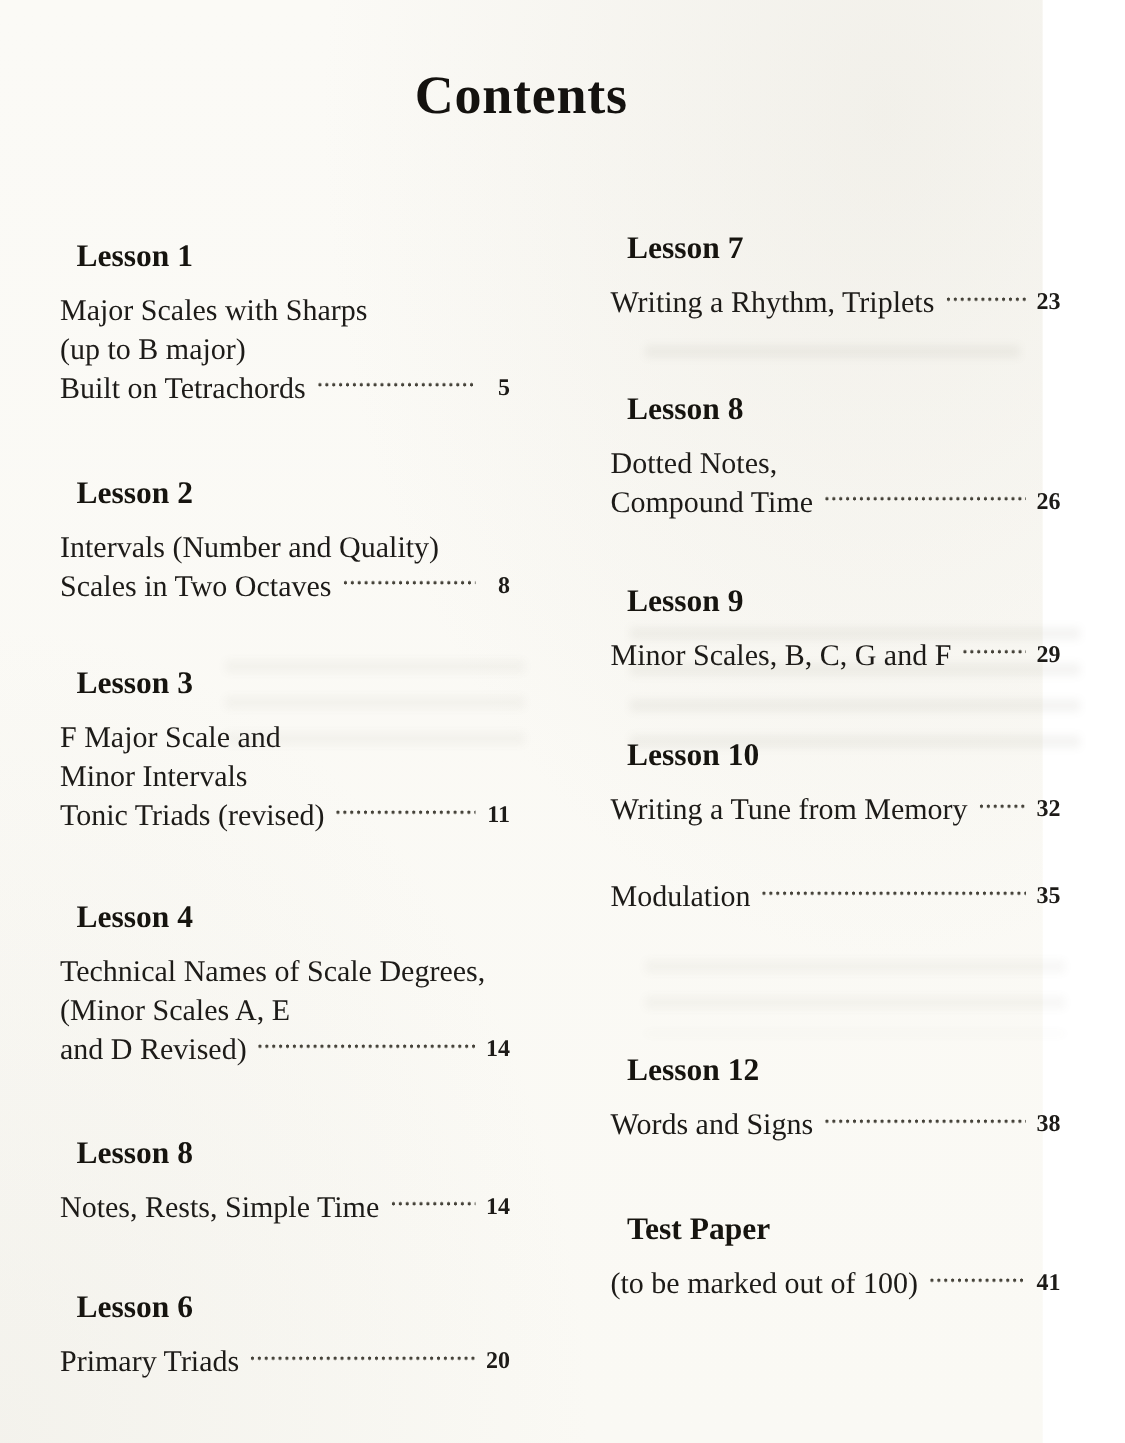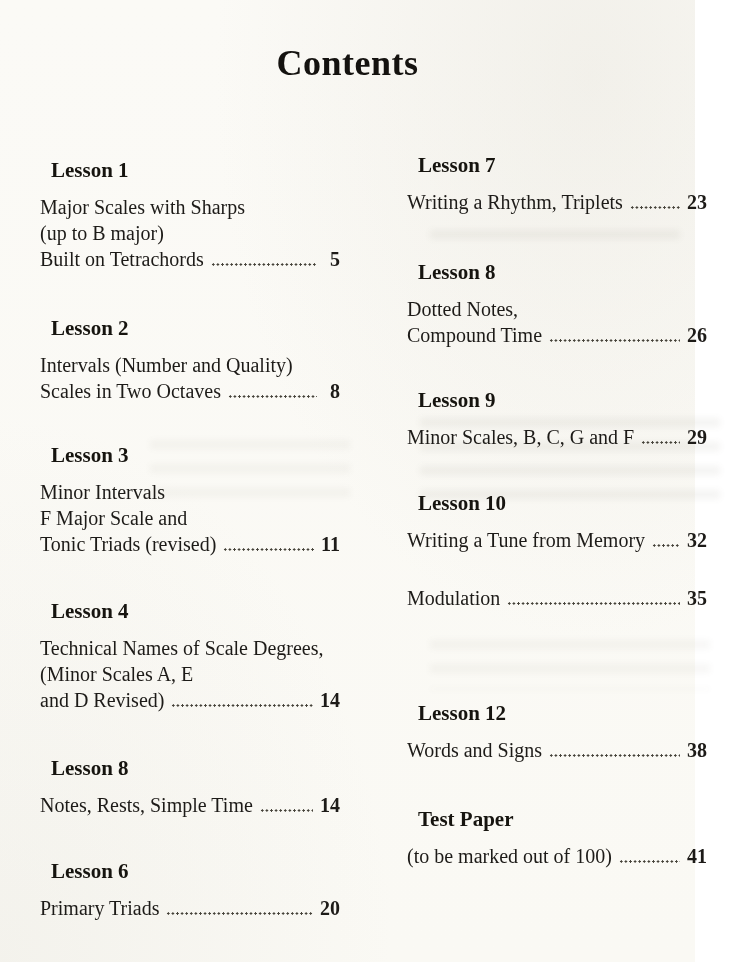--- a/index.html
+++ b/index.html
@@ -71,38 +71,38 @@
     color: #16140f;
   }
   .line {
     margin: 0;
     font-size: 20px;
     line-height: 26px;
   }
   .leader-line {
     margin: 0;
     display: flex;
-    align-items: flex-end;
+    align-items: center;
   }
   .leader-text {
     font-size: 20px;
     line-height: 26px;
     white-space: nowrap;
   }
   .dots {
     flex: 1;
     height: 3px;
     margin: 0 7px 6px 7px;
     background-image: radial-gradient(circle, #454239 1.1px, rgba(0,0,0,0) 1.3px);
     background-size: 4.6px 3px;
     background-repeat: repeat-x;
     background-position: left bottom;
   }
   .page-num {
-    font-size: 20px;
+    font-size: 16px;
     line-height: 26px;
     font-weight: 700;
     text-align: right;
     min-width: 16px;
     white-space: nowrap;
   }
 </style>
 </head>
 <body>
 
@@ -131,22 +131,22 @@
     <p class="line">Intervals (Number and Quality)</p>
         <p class="leader-line">
       <span class="leader-text">Scales in Two Octaves</span>
       <span class="dots"></span>
       <span class="page-num">8</span>
     </p>
   </section>
 
   <section class="entry" style="top: 431px;">
     <h2 class="lesson-heading">Lesson 3</h2>
-    <p class="line">Minor Intervals</p>
-        <p class="line">F Major Scale and</p>
+    <p class="line">F Major Scale and</p>
+        <p class="line">Minor Intervals</p>
         <p class="leader-line">
       <span class="leader-text">Tonic Triads (revised)</span>
       <span class="dots"></span>
       <span class="page-num">11</span>
     </p>
   </section>
 
   <section class="entry" style="top: 587px;">
     <h2 class="lesson-heading">Lesson 4</h2>
     <p class="line">Technical Names of Scale Degrees,</p>

